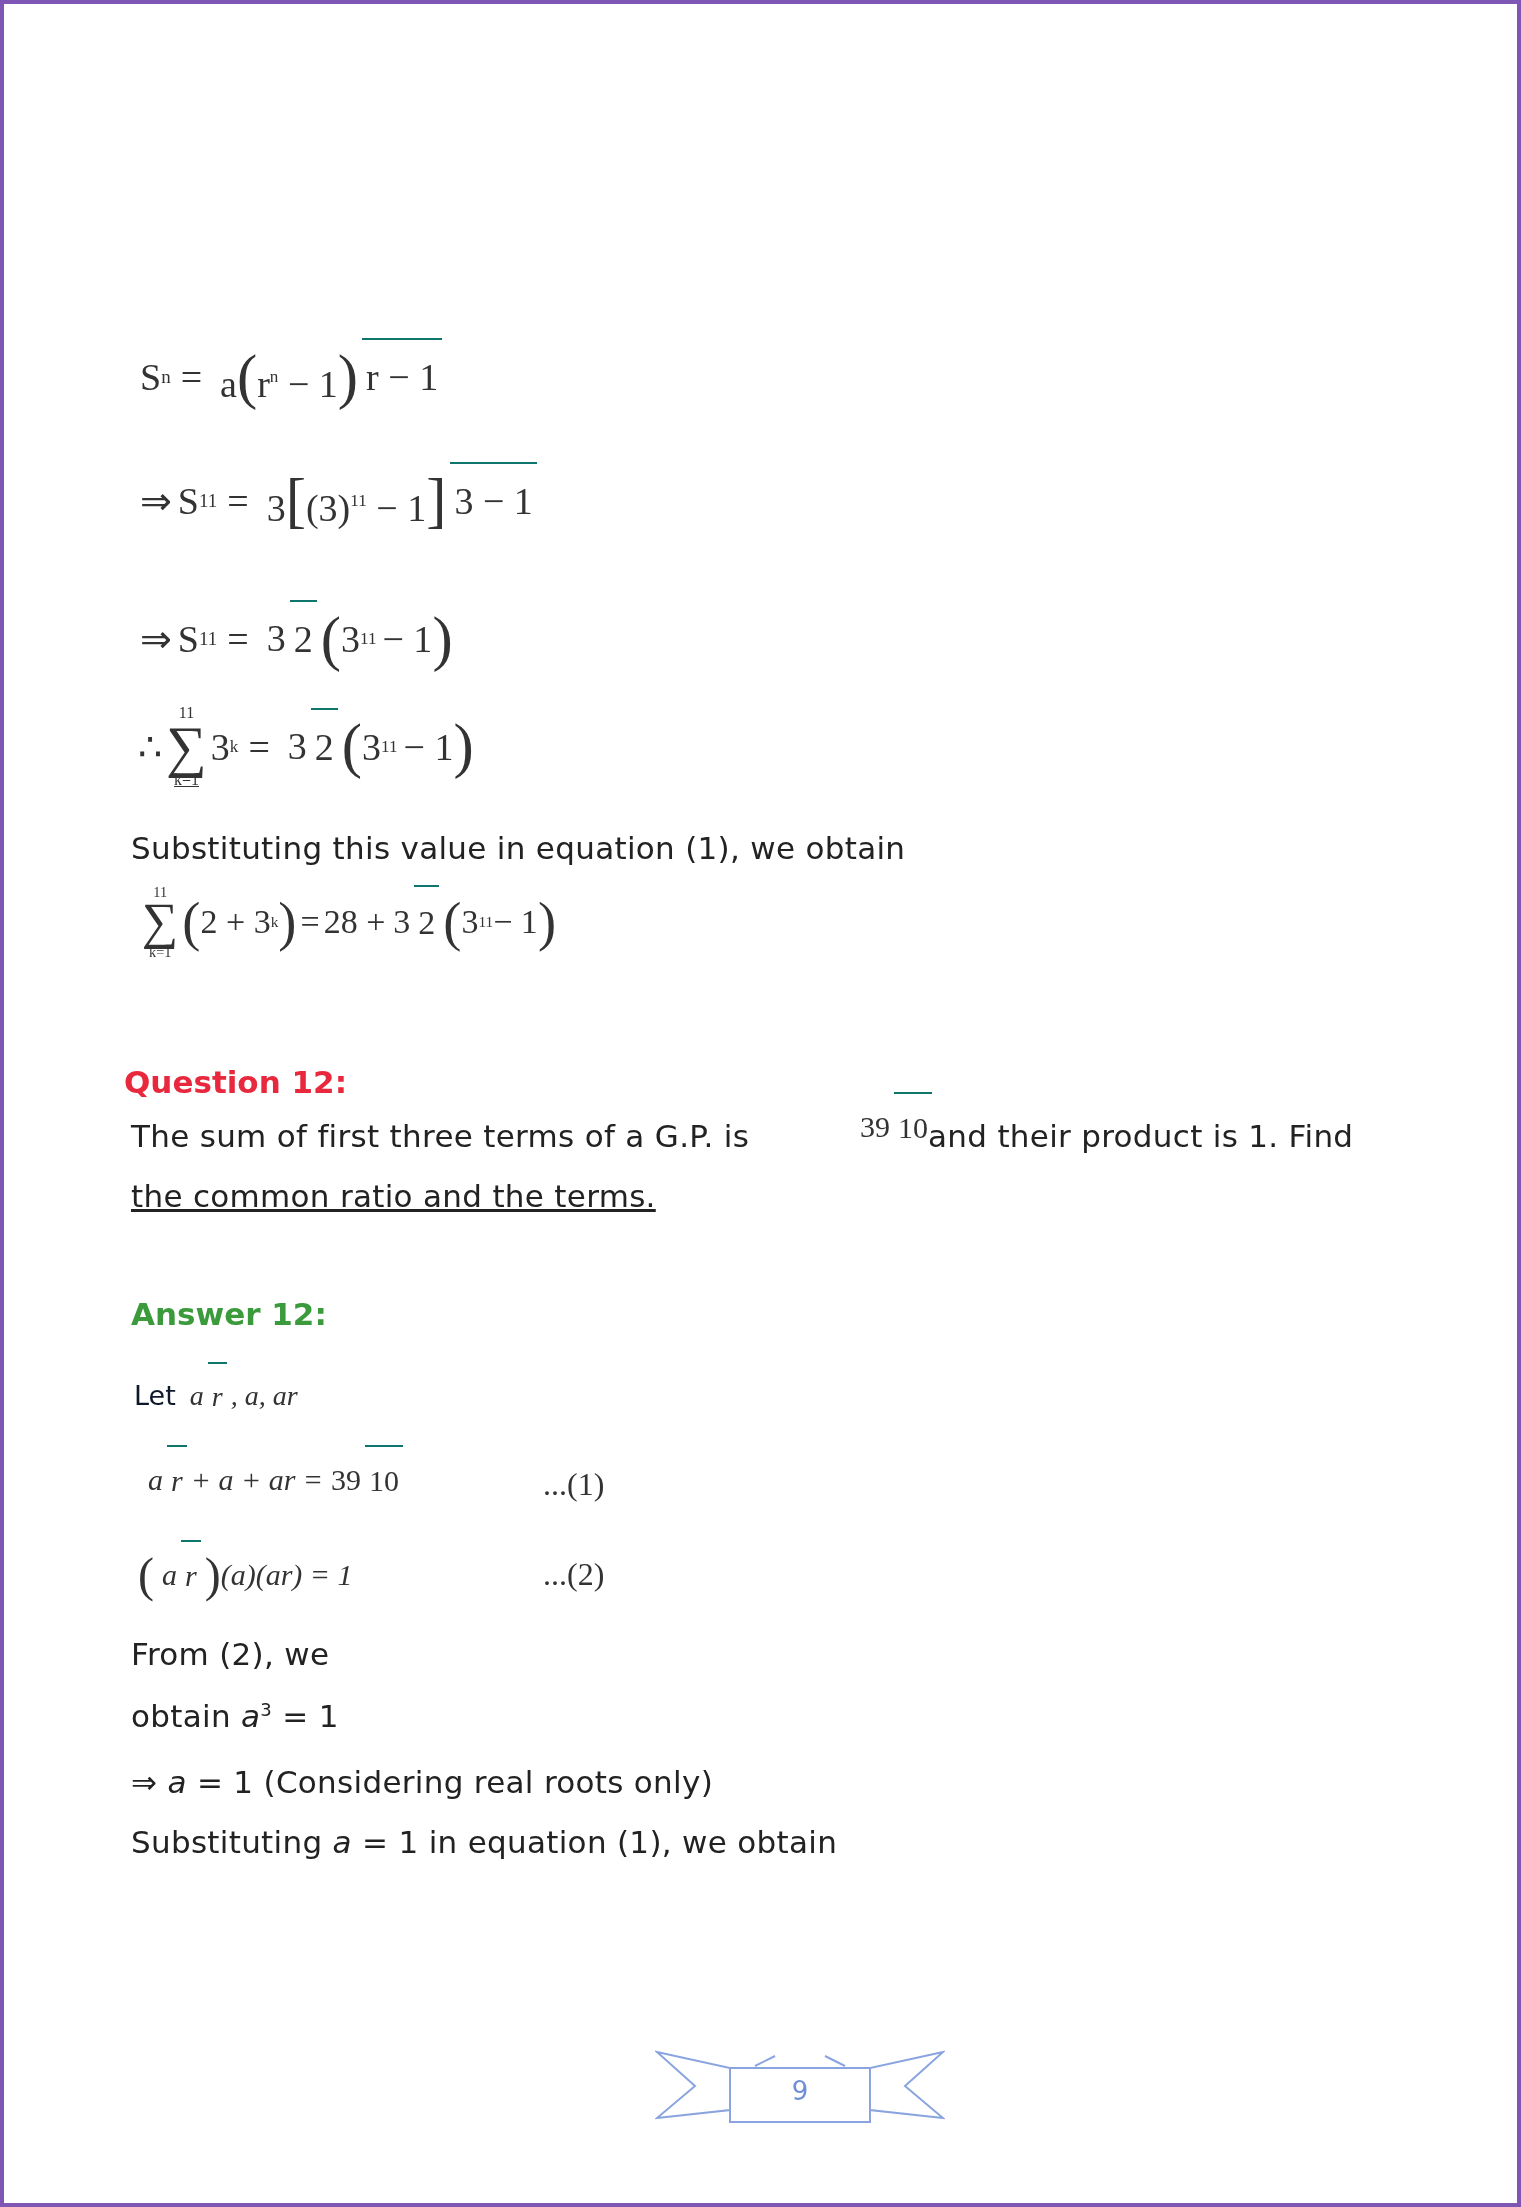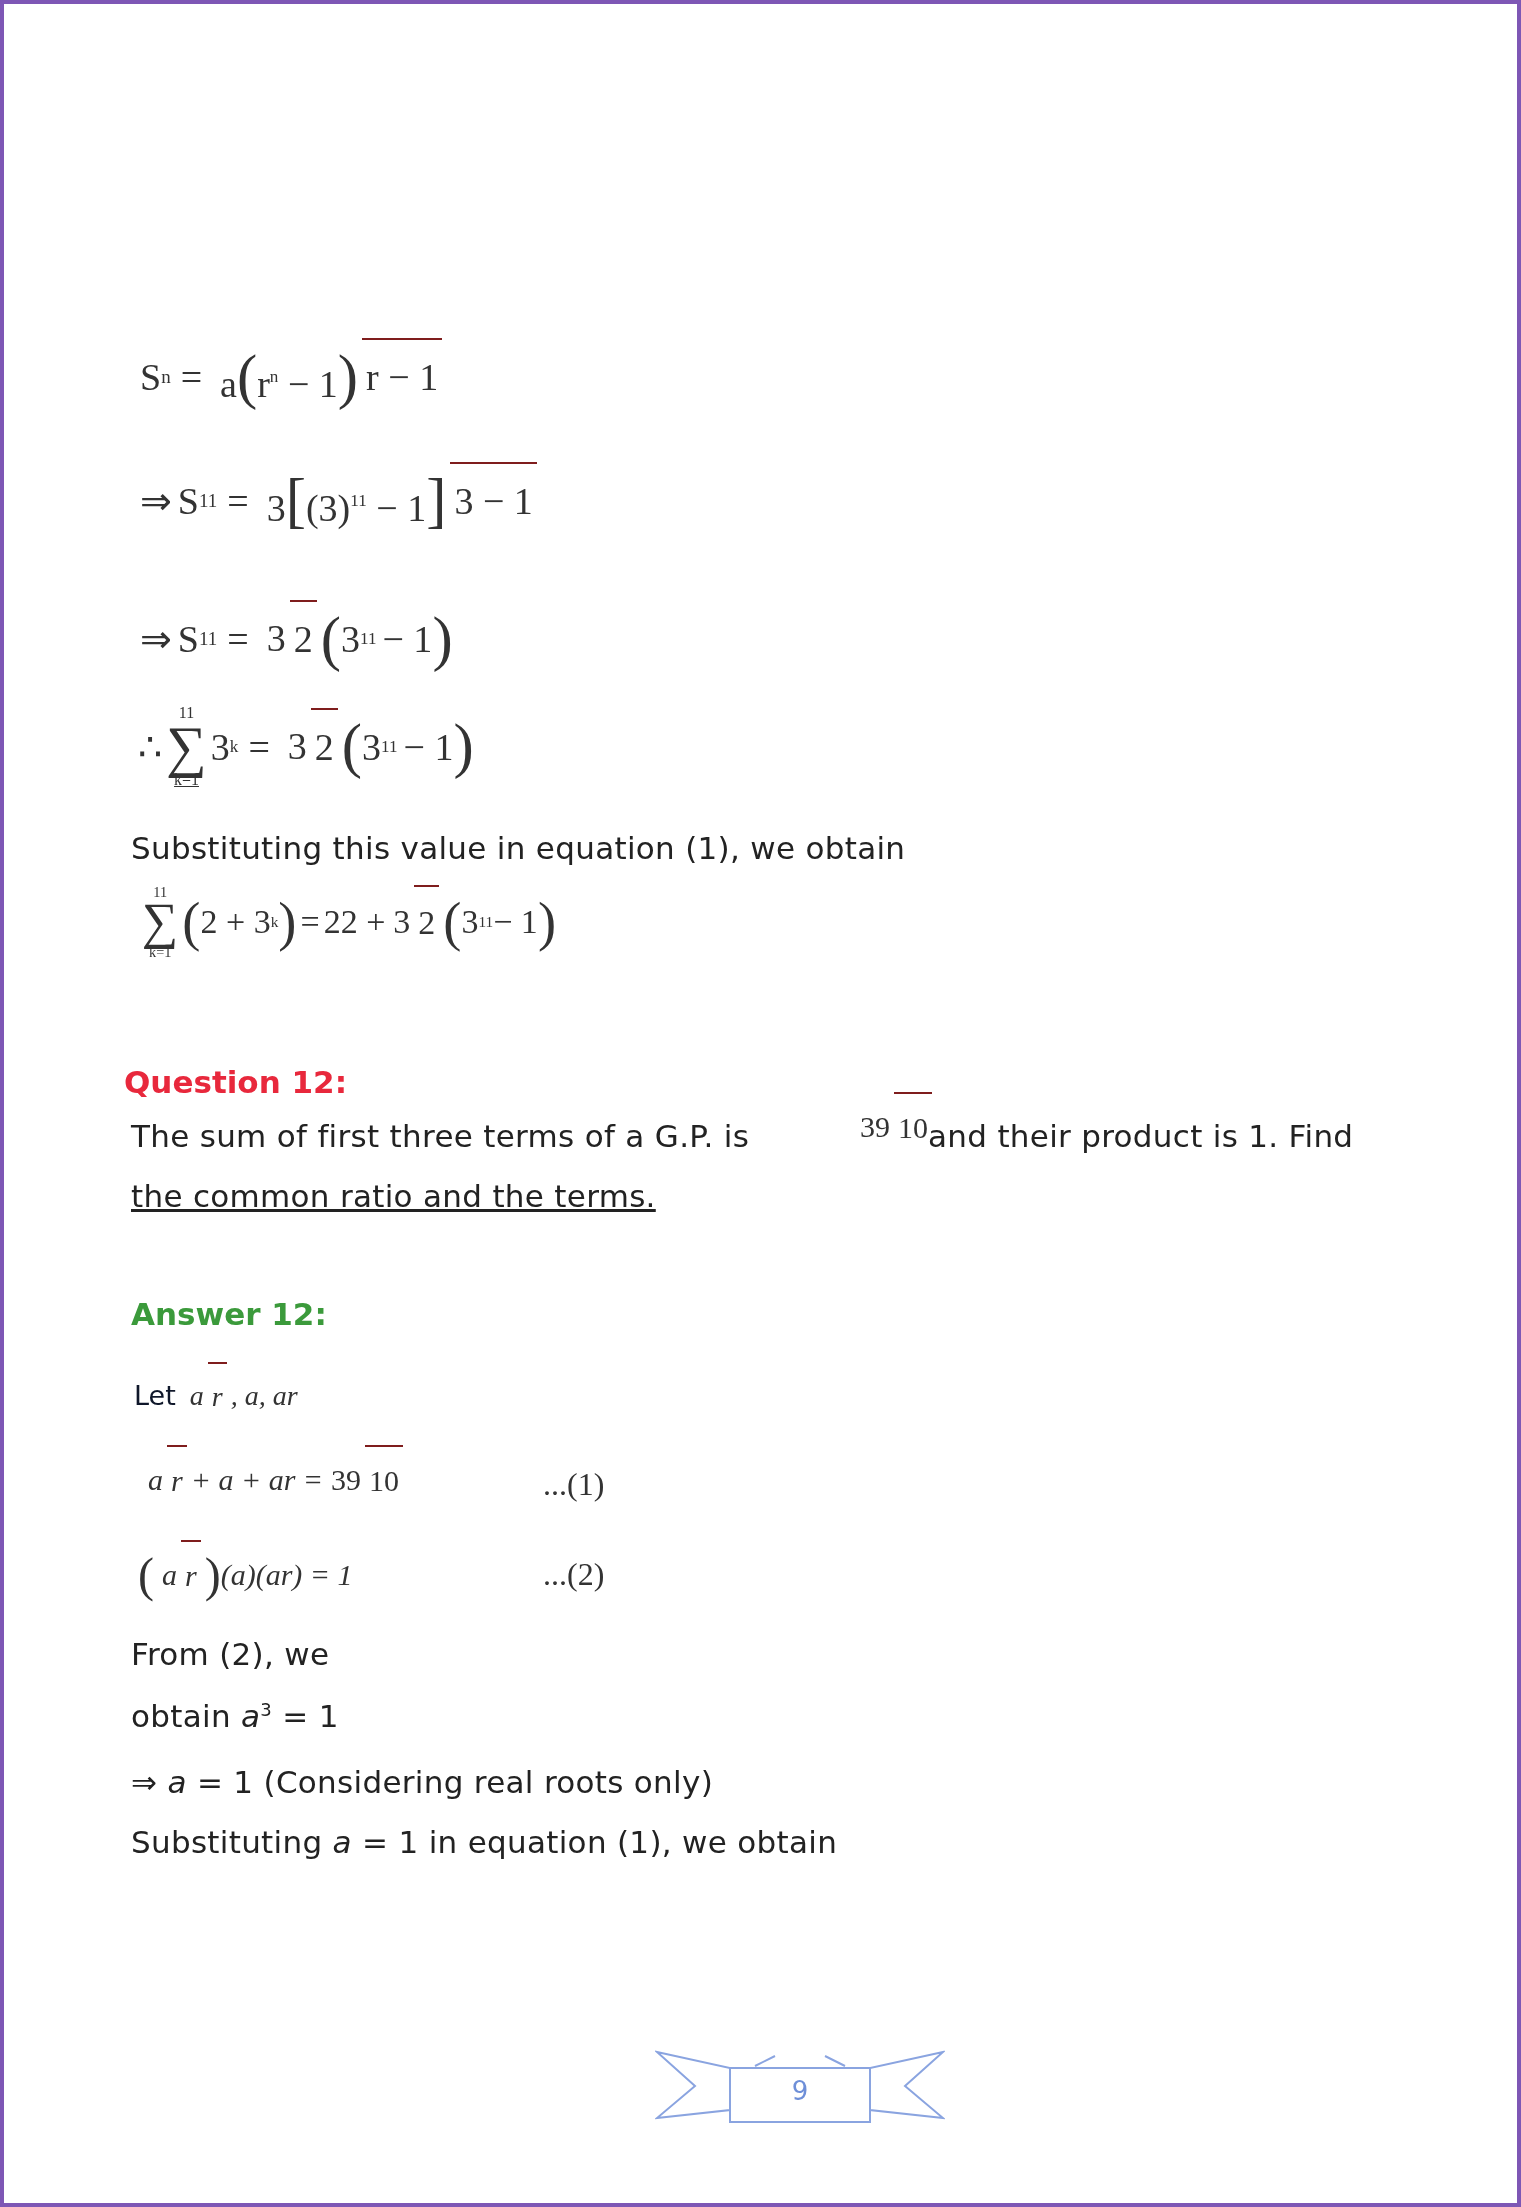--- a/index.html
+++ b/index.html
@@ -16,21 +16,21 @@
     .abs { position: absolute; }
     .serif { font-family: "Liberation Serif", "DejaVu Serif", serif; color: #333; }
     .prose { font-family: "DejaVu Sans", sans-serif; font-size: 31px; color: #222; white-space: nowrap; letter-spacing: 0.3px; }
     .q-heading { font-family: "DejaVu Sans", sans-serif; font-weight: bold; font-size: 31px; color: #e8283c; }
     .a-heading { font-family: "DejaVu Sans", sans-serif; font-weight: bold; font-size: 31px; color: #3b9a3b; }
 
     
     .eq { display: flex; align-items: center; white-space: nowrap; font-family: "Liberation Serif", serif; color: #333; }
     .frac { display: inline-flex; flex-direction: row; align-items: center; vertical-align: middle; margin: 0 4px; }
     .frac .num { padding: 0 4px; line-height: 1.05; }
-    .frac .den { padding: 18px 4px; line-height: 1.05; border-top: 2px solid #7f1d1d; }
+    .frac .den { padding: 18px 4px; line-height: 1.05; border-top: 2px solid #0f766e; }
     .sub { font-size: 0.5em; vertical-align: -0.35em; }
     .sup { font-size: 0.45em; vertical-align: 0.9em; }
     .big-paren { font-size: 1.6em; line-height: 0.9; font-weight: 200; }
     .sigma-block { display: inline-flex; flex-direction: column; align-items: center; margin: 0 4px; line-height: 1; }
     .sigma-block .lim { font-size: 0.42em; }
     .sigma-block .sig { font-size: 1.5em; line-height: 0.9; }
     .it { font-style: italic; }
 
     
     .ribbon { position: absolute; left: 655px; top: 2048px; width: 290px; height: 78px; }
@@ -113,21 +113,21 @@
   <span class="sigma-block">
     <span class="lim">11</span>
     <span class="sig">∑</span>
     <span class="lim">k=1</span>
   </span>
   <span class="big-paren">(</span>
     <span>2 + 3</span>
     <span class="sup">k</span>
     <span class="big-paren">)</span>
   <span style="margin:0 4px;">=</span>
-  <span>22 +</span>
+  <span>28 +</span>
   <span class="frac">
     <span class="num">3</span>
     <span class="den">2</span>
   </span>
   <span class="big-paren">(</span>
     <span>3</span>
     <span class="sup">11</span>
   <span>− 1</span>
     <span class="big-paren">)</span>
 </div>

